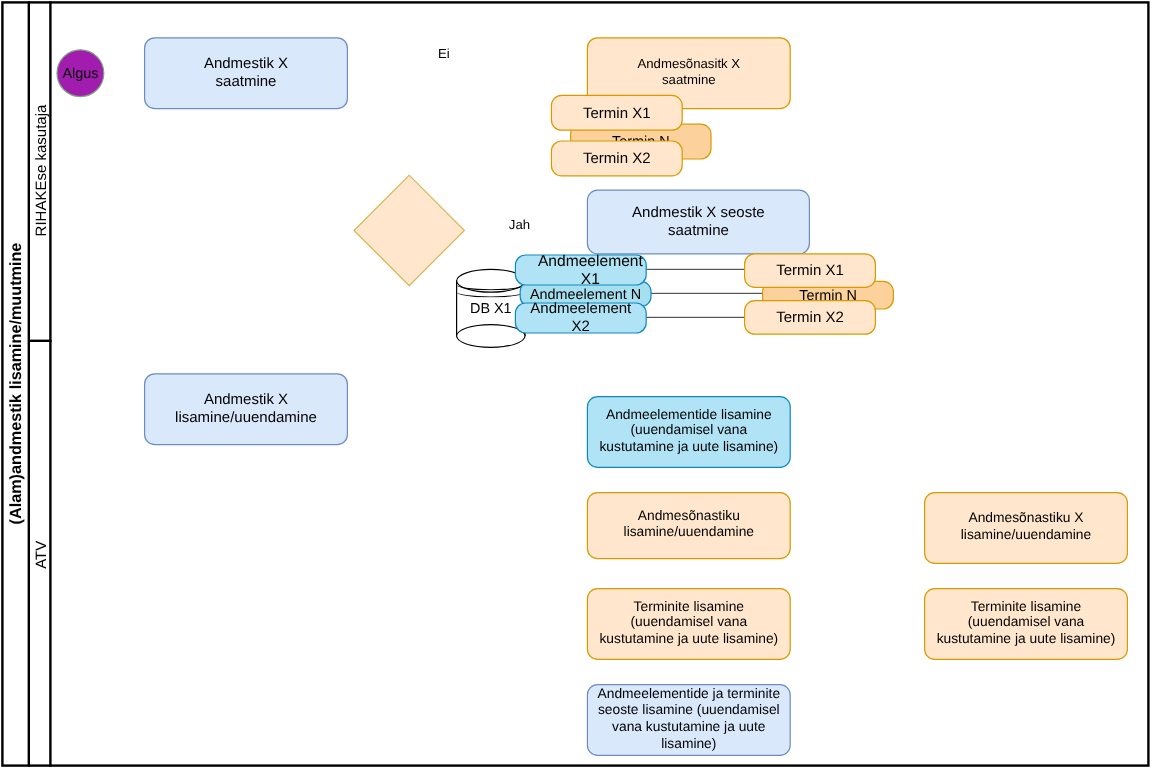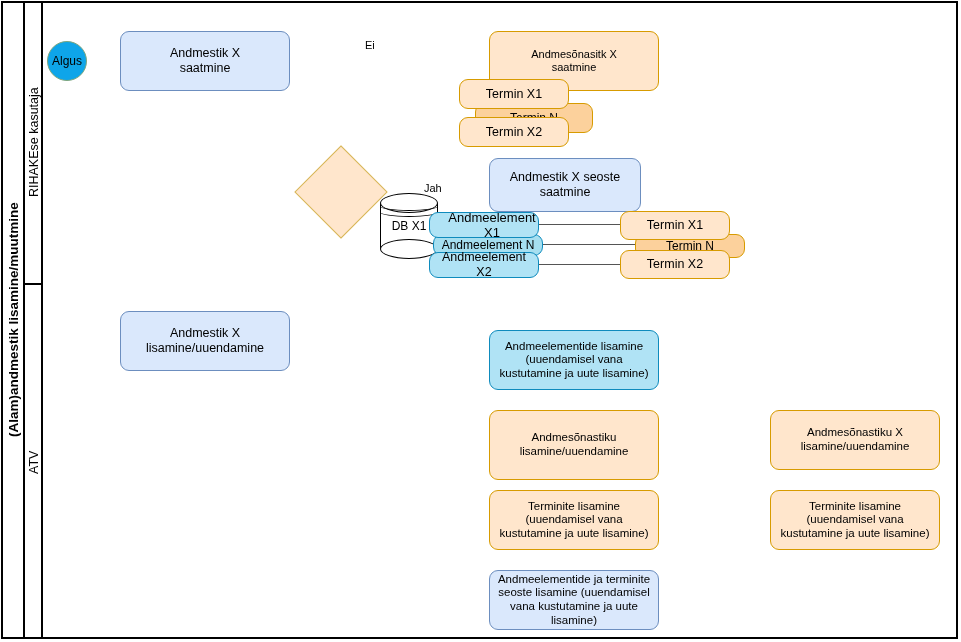--- a/index.html
+++ b/index.html
@@ -60,21 +60,21 @@
     border-radius:9px;
     line-height:1.18;
     color:#000;
     padding:2px 4px;
   }
   .blue{  background:#dae8fc; border:1.3px solid #6c8ebf; }
   .cyan{  background:#b0e3f5; border:1.5px solid #0e8bbd; }
   .cyan2{ background:#a6dff0; border:1.5px solid #0f8cbe;text-align:center; }
   .orange{background:#ffe6cc; border:1.3px solid #d79b00; }
   .orange2{background:#fcd19c; border:1.3px solid #d79b00;}
-  .green{ background:#0ea5e9; border:1.3px solid #7ea67e; border-radius:50%;}
+  .green{ background:#a21caf; border:1.3px solid #7ea67e; border-radius:50%;}
 
   .diamond{
     position:absolute;
     background:#ffe6cc;
     border:1.3px solid #d6b656;
     transform:rotate(45deg);
     box-sizing:border-box;
   }
   .diamond-text{
     position:absolute;
@@ -151,24 +151,24 @@
 saatmine</div>
 
   <div class="node orange2" style="left:475px;top:103px;width:118px;height:30px;font-size:12px;">Termin N</div>
   <div class="node orange" style="left:459px;top:79px;width:110px;height:30px;font-size:12.5px;">Termin X1</div>
   <div class="node orange" style="left:459px;top:117px;width:110px;height:30px;font-size:12.5px;">Termin X2</div>
 
   <div class="diamond" style="left:308px;top:159px;width:66px;height:66px;"></div>
 
   <div class="edgelabel" style="left:423px;top:182px;">Jah</div>
 
-  <div class="node blue" style="left:489px;top:158px;width:152px;height:54px;font-size:12.5px;white-space:pre-line;">Andmestik X seoste
+  <div class="node blue" style="left:489px;top:158px;width:186px;height:54px;font-size:12.5px;white-space:pre-line;">Andmestik X seoste
 saatmine</div>
 
-  <div class="cyl" style="left:380px;top:193px;width:58px;height:66px;">
+  <div class="cyl" style="left:380px;top:224px;width:58px;height:66px;">
     <div class="cyl-body"></div>
     <div class="cyl-top"></div>
     <div class="cyl-l1"></div>
     <div class="cyl-l2"></div>
     <div class="cyl-bot"></div>
     <div class="cyl-label">DB X1</div>
   </div>
 
   <div class="node cyan2" style="left:433px;top:234px;width:110px;height:22px;font-size:12px;">Andmeelement N</div>
   <div class="node cyan" style="left:429px;top:212px;width:110px;height:26px;font-size:13px;padding-left:20px;">Andmeelement X1</div>
@@ -178,21 +178,21 @@
   <div class="node orange" style="left:620px;top:211px;width:110px;height:29px;font-size:12.5px;">Termin X1</div>
   <div class="node orange" style="left:620px;top:250px;width:110px;height:29px;font-size:12.5px;">Termin X2</div>
 
   <div class="node blue" style="left:120px;top:311px;width:170px;height:60px;font-size:12.5px;white-space:pre-line;">Andmestik X
 lisamine/uuendamine</div>
 
   <div class="node cyan" style="left:489px;top:330px;width:170px;height:60px;font-size:11.5px;white-space:pre-line;">Andmeelementide lisamine
 (uuendamisel vana
 kustutamine ja uute lisamine)</div>
 
-  <div class="node orange" style="left:489px;top:410px;width:170px;height:70px;font-size:11.5px;white-space:pre-line;">Andmesõnastiku
+  <div class="node orange" style="left:489px;top:410px;width:170px;height:56px;font-size:11.5px;white-space:pre-line;">Andmesõnastiku
 lisamine/uuendamine</div>
 
   <div class="node orange" style="left:489px;top:490px;width:170px;height:60px;font-size:11.5px;white-space:pre-line;">Terminite lisamine
 (uuendamisel vana
 kustutamine ja uute lisamine)</div>
 
   <div class="node blue" style="left:489px;top:570px;width:170px;height:60px;font-size:11.5px;white-space:pre-line;">Andmeelementide ja terminite
 seoste lisamine (uuendamisel
 vana kustutamine ja uute
 lisamine)</div>

